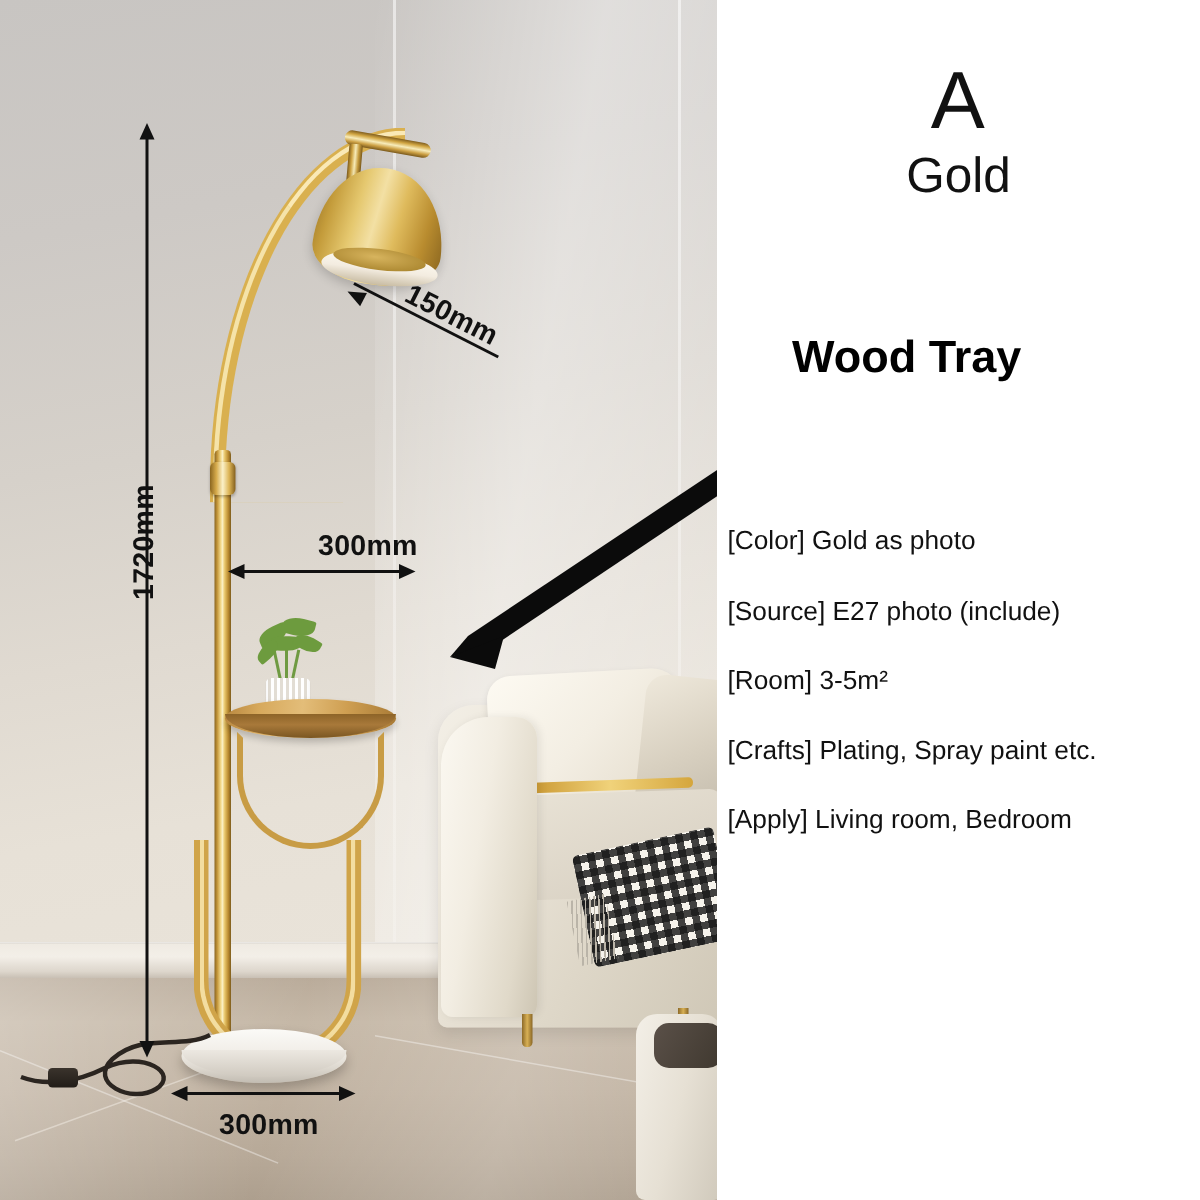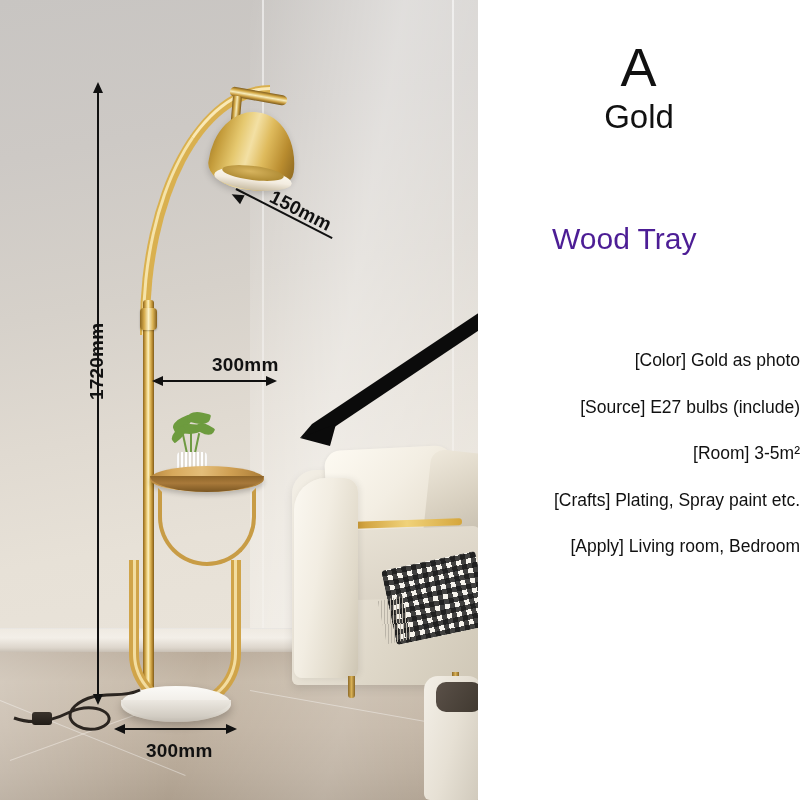--- a/index.html
+++ b/index.html
@@ -281,26 +281,26 @@
   .letter-a {
     position:absolute; left:0; right:0; top:36px; text-align:center;
     font-size:54px; color:#111; font-weight:400; letter-spacing:1px;
   }
   .gold-word {
     position:absolute; left:0; right:0; top:98px; text-align:center;
     font-size:33px; color:#111; font-weight:400;
   }
   .wood-tray {
     position:absolute; left:50px; top:222px;
-    font-size:30px; color:#4c1d95; font-weight:400; white-space:nowrap;margin-left:24px;
+    font-size:30px; color:#000000; font-weight:700; white-space:nowrap;
   }
   .spec-list { position:absolute; left:7px; top:352px; width:315px; }
   .spec-item {
     font-size:17.5px; color:#111; line-height:1; margin-bottom:29px;
-    white-space:nowrap; font-weight:400;text-align:right;
+    white-space:nowrap; font-weight:400;
   }
 </style>
 </head>
 <body>
 
 <div id="page">
 
   <div id="photo">
 
     <div class="wall"></div>
@@ -386,19 +386,19 @@
     <polygon points="300,438 336,424 330,446" fill="#0b0b0b"></polygon>
   </svg>
 
   <div id="info">
     <div class="letter-a">A</div>
     <div class="gold-word">Gold</div>
     <div class="wood-tray">Wood Tray</div>
 
     <div class="spec-list">
       <div class="spec-item">[Color] Gold as photo</div>
-      <div class="spec-item">[Source] E27 bulbs (include)</div>
+      <div class="spec-item">[Source] E27 photo (include)</div>
       <div class="spec-item">[Room] 3-5m²</div>
       <div class="spec-item">[Crafts] Plating, Spray paint etc.</div>
       <div class="spec-item">[Apply] Living room, Bedroom</div>
     </div>
   </div>
 </div>
 
 </body></html>

